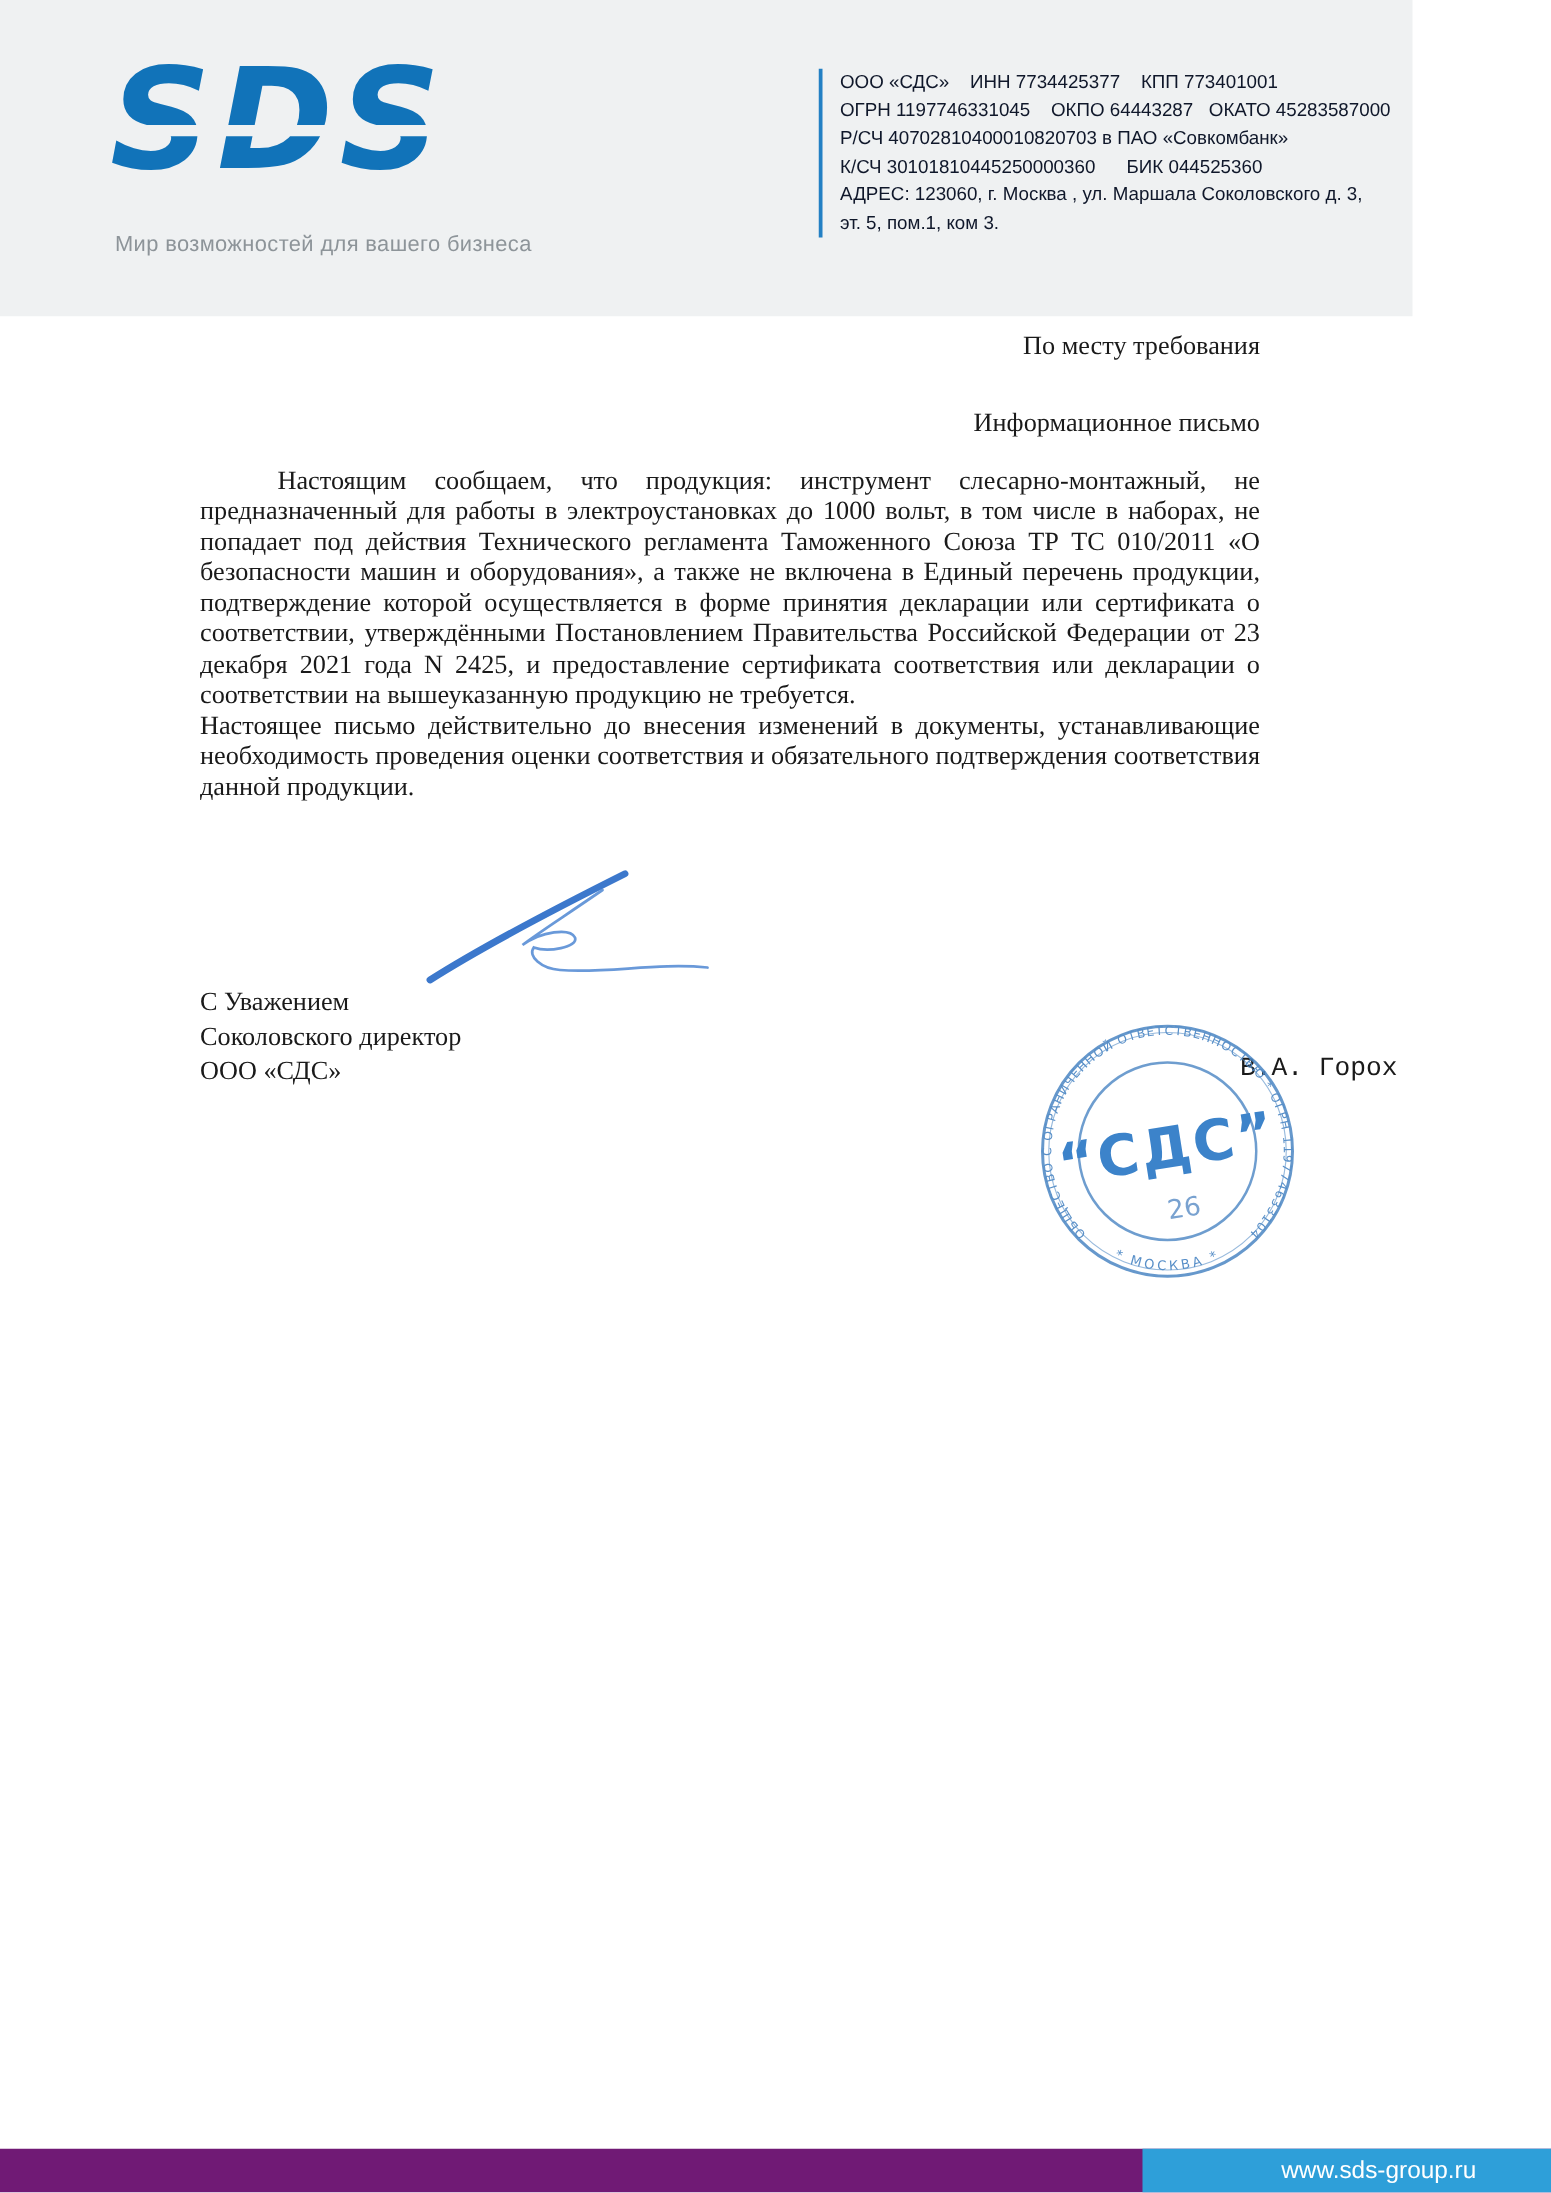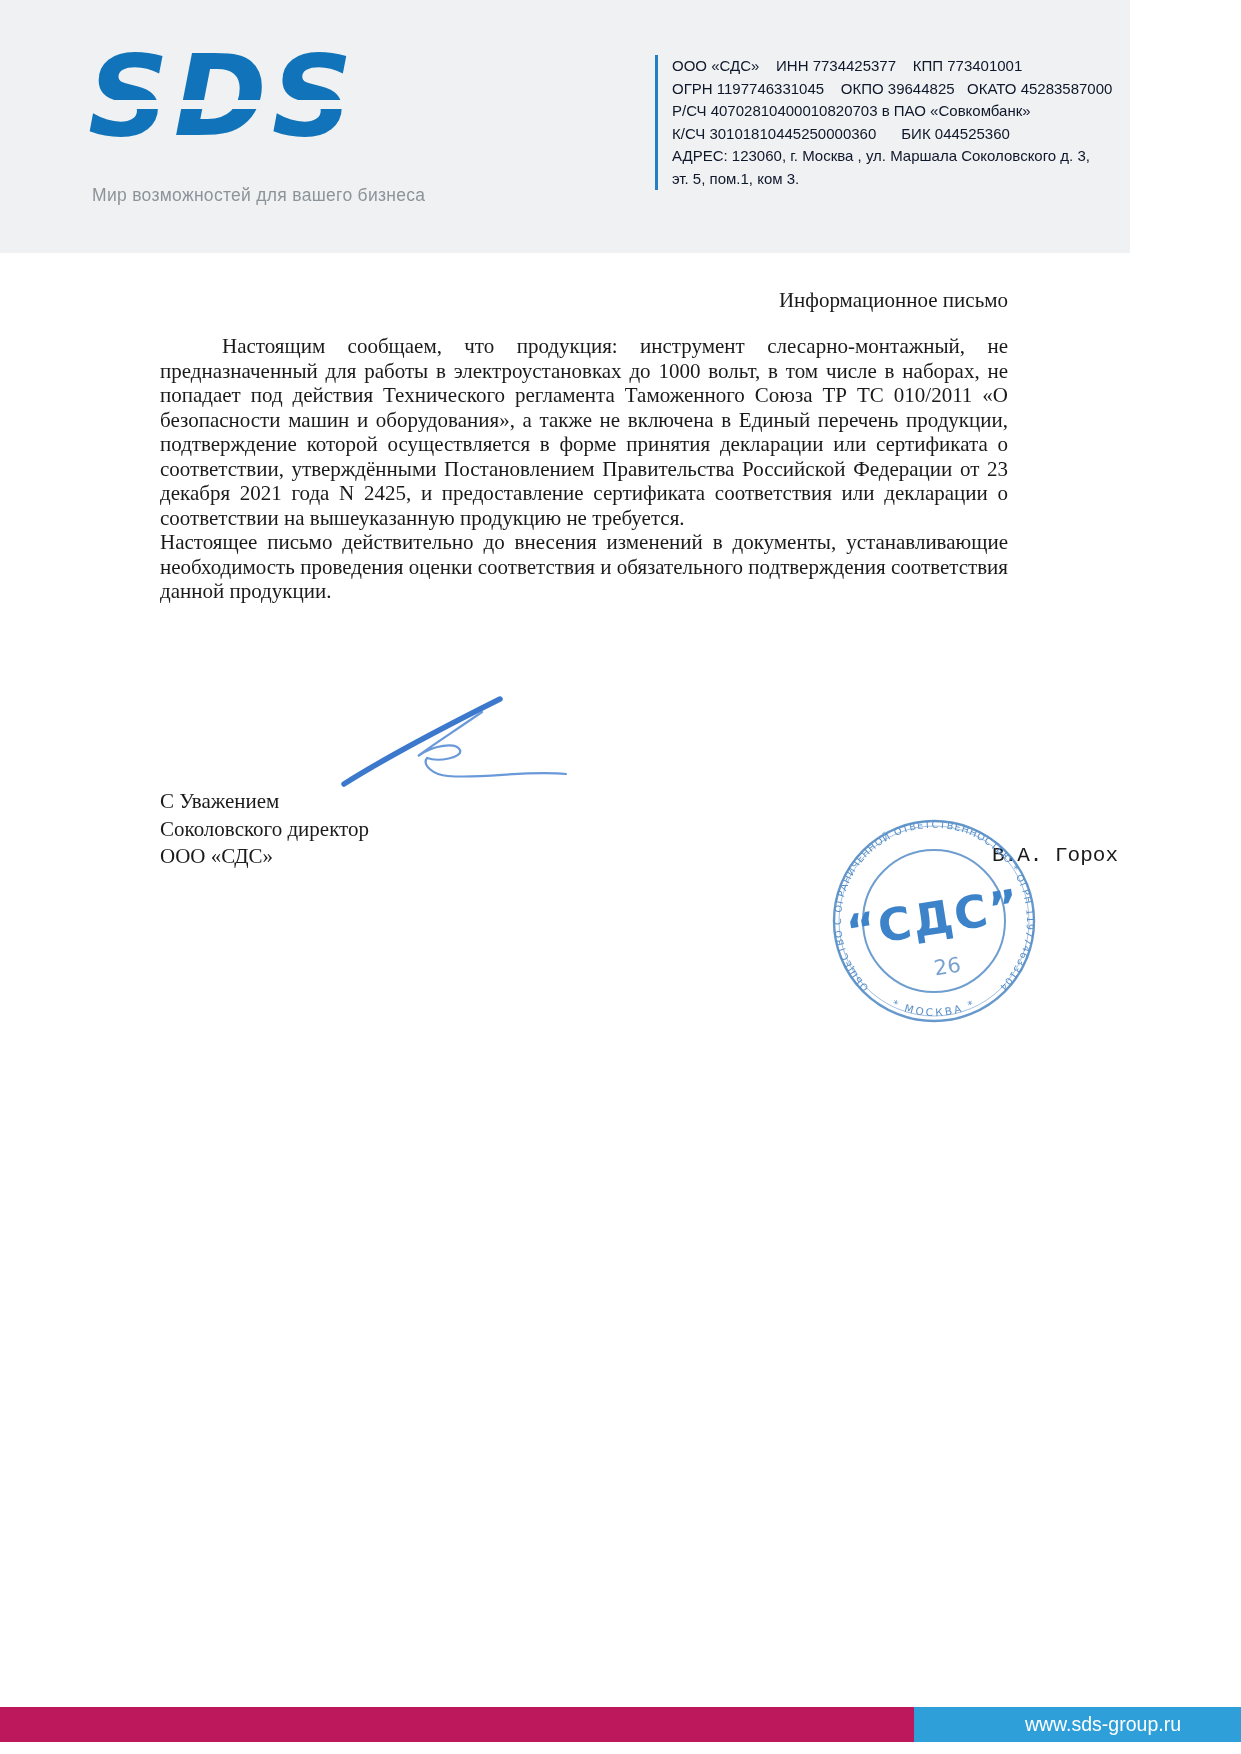--- a/index.html
+++ b/index.html
@@ -41,47 +41,48 @@
   .para { text-align:justify; line-height:24.5px; margin:0; }
   .para.first { margin-top:21px; text-indent:62px; }
   
   .sign-block { position:absolute; left:160px; top:788px; font-size:21px; line-height:27.5px; }
   .sign-name { position:absolute; left:992px; top:844px; font-size:21px;font-family:Liberation Mono, monospace; }
   .signature-svg { position:absolute; left:330px; top:692px; }
   
   .stamp-svg { position:absolute; left:828px; top:815px; opacity:0.93; }
   .stamp-svg text { font-family:"DejaVu Sans", sans-serif; }
   
-  .footer { position:absolute; left:0; bottom:12px; width:1241px; height:35px; background:#be185d; }
+  .footer { position:absolute; left:0; bottom:0; width:1241px; height:35px; background:#701a75; }
   .footer-light { position:absolute; right:0; top:0; width:327px; height:35px; background:#2e9fd9; }
   .footer-url {
     position:absolute; right:60px; top:0; height:35px; display:flex; align-items:center;
     color:#ffffff; font-family:"Liberation Sans", sans-serif; font-size:19.5px;
   }
 </style>
 </head>
 <body>
 
 <div class="header">
   <div class="logo">
     <span class="logo-text">SDS</span>
   </div>
   <div class="tagline">Мир возможностей для вашего бизнеса</div>
   <div class="company">
     <div class="detail-line">ООО «СДС»    ИНН 7734425377    КПП 773401001</div>
-    <div class="detail-line">ОГРН 1197746331045    ОКПО 39644825   ОКАТО 45283587000</div>
+    <div class="detail-line">ОГРН 1197746331045    ОКПО 64443287   ОКАТО 45283587000</div>
     <div class="detail-line">Р/СЧ 40702810400010820703 в ПАО «Совкомбанк»</div>
     <div class="detail-line">К/СЧ 30101810445250000360      БИК 044525360</div>
     <div class="detail-line">АДРЕС: 123060, г. Москва , ул. Маршала Соколовского д. 3,</div>
     <div class="detail-line">эт. 5, пом.1, ком 3.</div>
   </div>
 </div>
 
 <div class="letter">
   <div class="ref-block">
+    <div>По месту требования</div>
   </div>
   <div class="letter-title">Информационное письмо</div>
   <p class="para first">Настоящим сообщаем, что продукция: инструмент слесарно-монтажный, не предназначенный для работы в электроустановках до 1000 вольт, в том числе в наборах, не попадает под действия Технического регламента Таможенного Союза ТР ТС 010/2011 «О безопасности машин и оборудования», а также не включена в Единый перечень продукции, подтверждение которой осуществляется в форме принятия декларации или сертификата о соответствии, утверждёнными Постановлением Правительства Российской Федерации от 23 декабря 2021 года N 2425, и предоставление сертификата соответствия или декларации о соответствии на вышеуказанную продукцию не требуется.</p>
   <p class="para">Настоящее письмо действительно до внесения изменений в документы, устанавливающие необходимость проведения оценки соответствия и обязательного подтверждения соответствия данной продукции.</p>
 </div>
 
 <div class="sign-block">
   <div>С Уважением</div>
   <div>Соколовского директор</div>
   <div>ООО «СДС»</div>

